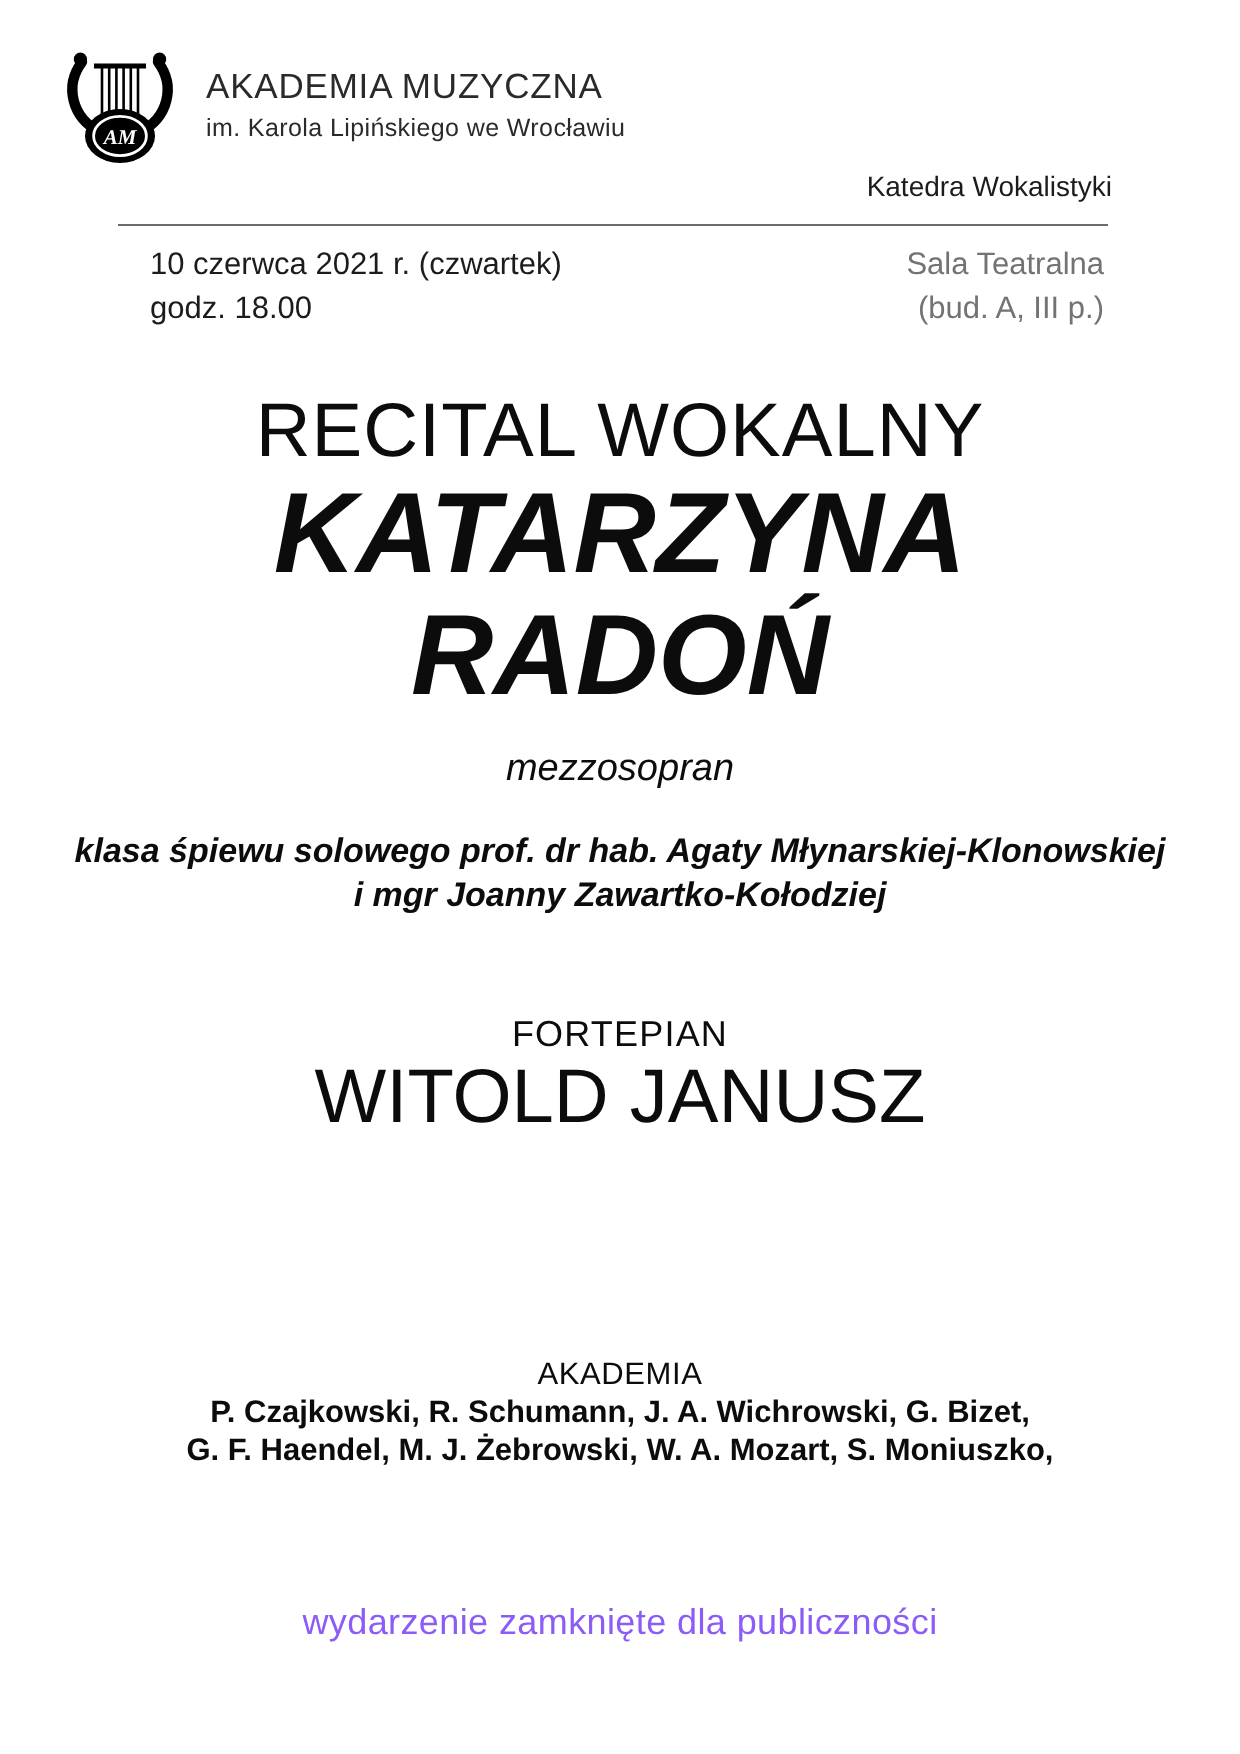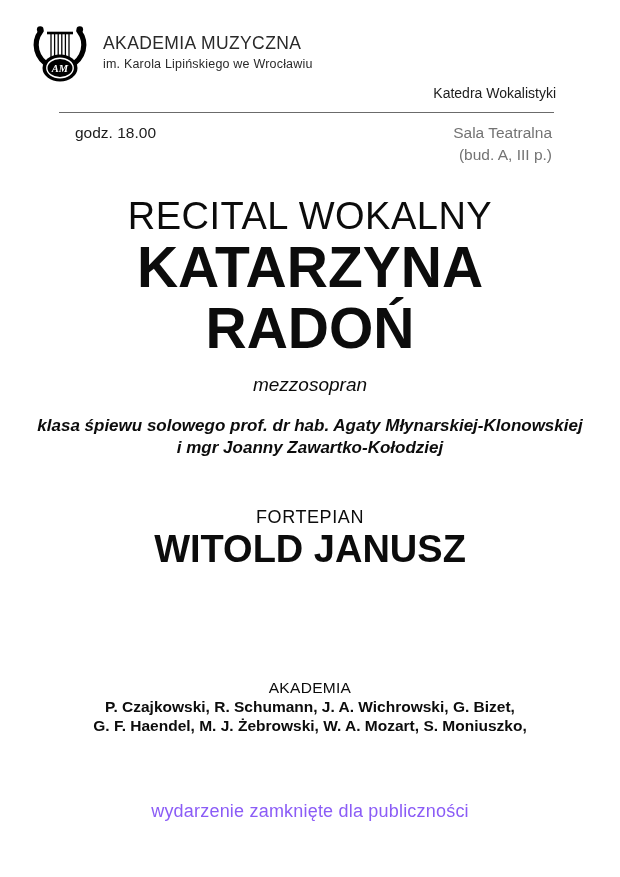--- a/index.html
+++ b/index.html
@@ -34,26 +34,26 @@
   }
   .venue-block{
     position:absolute;right:68px;top:122px;text-align:right;
     font-size:15.5px;line-height:22px;color:#737373;
   }
   
   .centered{position:absolute;left:0;right:0;text-align:center;color:#0c0c0c;}
   .recital-type{top:195px;font-size:38px;font-weight:400;letter-spacing:.5px;}
   .performer{
     top:237px;left:70px;right:70px;
-    font-size:57px;font-weight:700;line-height:61px;letter-spacing:0px;
+    font-size:57px;font-weight:700;line-height:61px;letter-spacing:0px;font-style:italic;
   }
   .voice{top:374px;font-size:19px;font-style:italic;}
   .class-note{top:415px;font-size:17px;font-style:italic;line-height:21.5px;font-weight:bold;}
   .fortepian{top:507px;font-size:18px;letter-spacing:.6px;}
-  .pianist{top:528px;font-size:38px;font-weight:700;}
+  .pianist{top:528px;font-size:38px;font-weight:400;}
   .program-title{top:679px;font-size:15.5px;letter-spacing:.3px;}
   .program-lines{top:697px;font-size:15.5px;font-weight:700;line-height:19px;}
   .notice{
     top:801px;font-size:18px;color:#8b5cf6;letter-spacing:.2px;
   }
 </style>
 </head>
 <body>
 
 <div class="page">
@@ -84,20 +84,21 @@
   <div class="brand">
     <div class="brand-name">AKADEMIA MUZYCZNA</div>
     <div class="brand-sub">im. Karola Lipińskiego we Wrocławiu</div>
   </div>
 
   <div class="department">Katedra Wokalistyki</div>
 
   <div class="rule"></div>
 
   <div class="date-block">
+    <div>10 czerwca 2021 r. (czwartek)</div>
     <div>godz. 18.00</div>
   </div>
   <div class="venue-block">
     <div>Sala Teatralna</div>
     <div>(bud. A, III p.)</div>
   </div>
 
   <div class="centered recital-type">RECITAL WOKALNY</div>
   <div class="centered performer">KATARZYNA RADOŃ</div>
   <div class="centered voice">mezzosopran</div>

